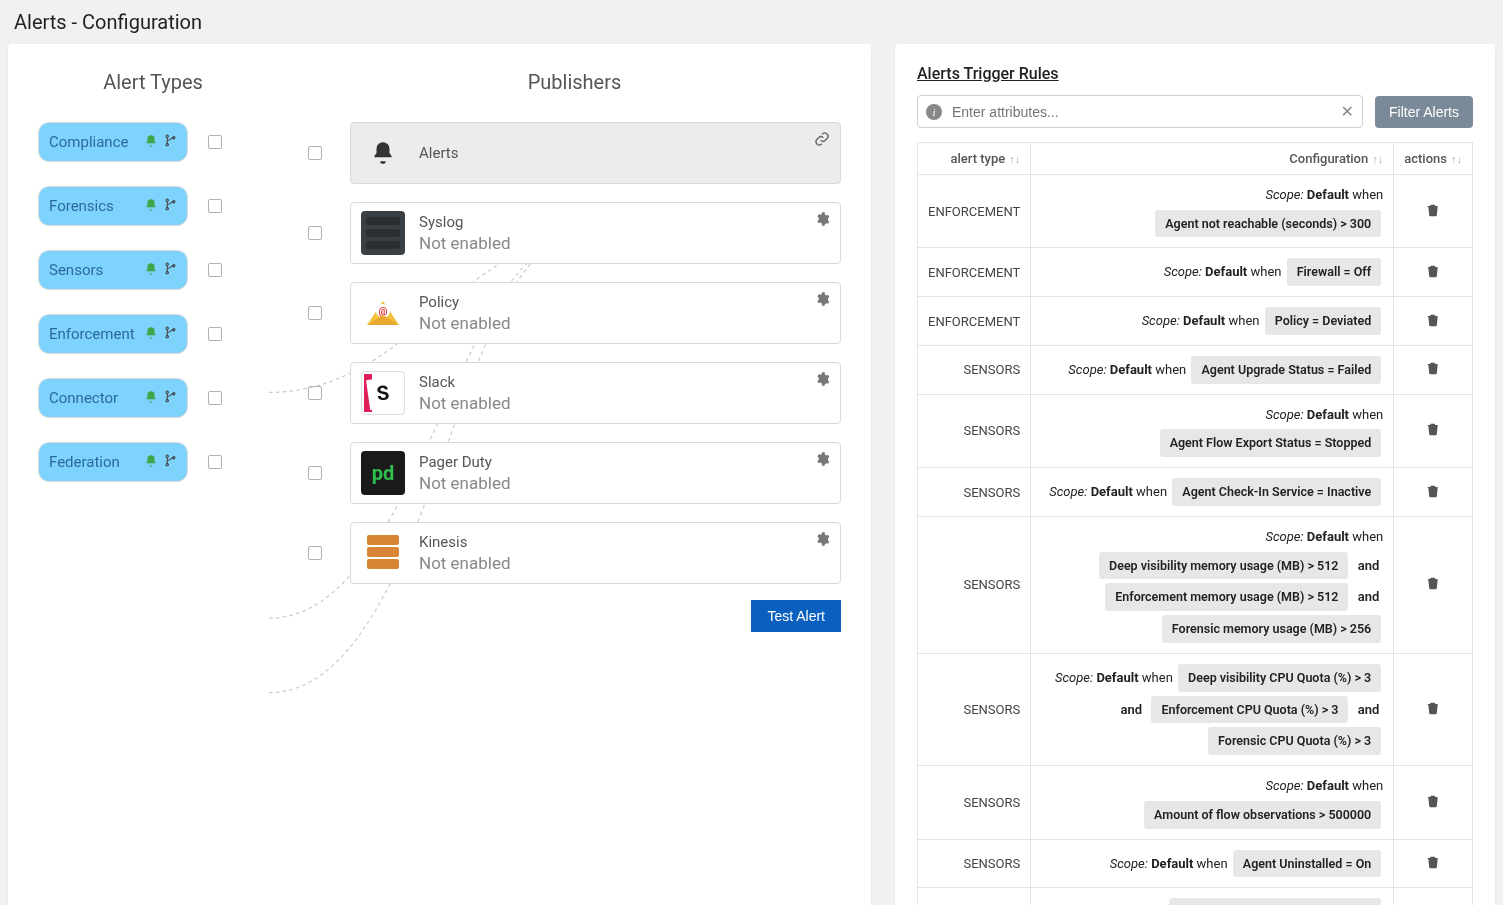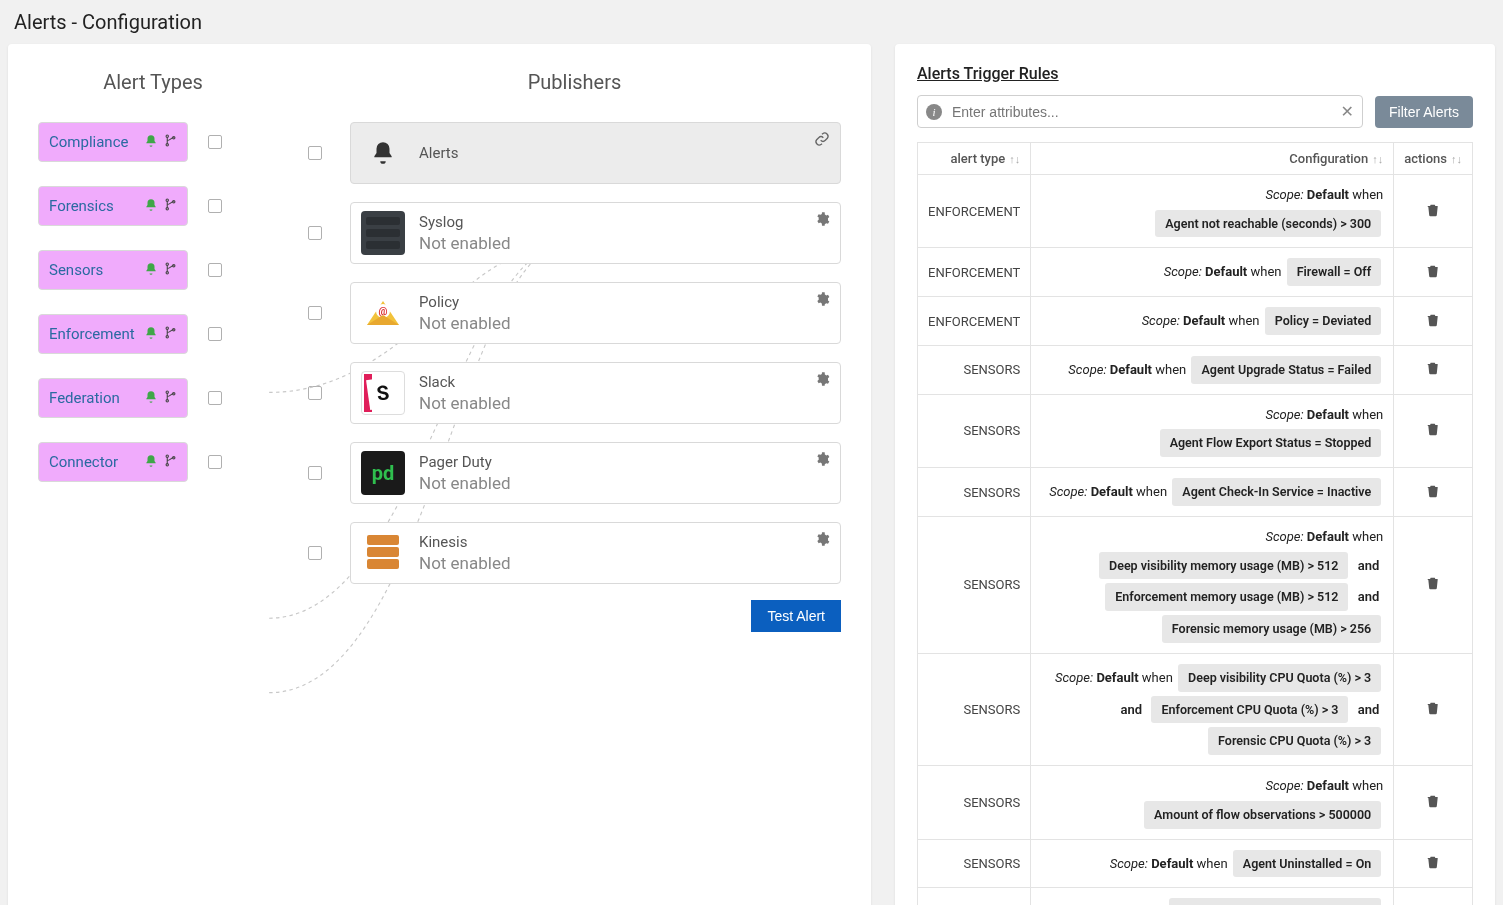--- a/index.html
+++ b/index.html
@@ -8,21 +8,21 @@
   .content { display:flex; gap:24px; padding:0 8px 20px 8px; }
   .panel { background:#fff; border-radius:4px; box-shadow:0 1px 3px rgba(0,0,0,.08); }
   .left-panel { flex:1; padding:26px 30px; position:relative; }
   .right-panel { flex:1; padding:20px 22px; max-width:600px }
   .columns { display:flex; gap:40px; }
   .col { flex:1; }
   .col-title { text-align:center; font-size:20px; color:#555; margin:0 0 28px 0; font-weight:400; }
   
   .alert-types { display:flex; flex-direction:column; gap:24px; }
   .at-row { display:flex; align-items:center; gap:20px; }
-  .at-card { flex:0 0 150px; border:1px solid #d9d9d9; border-radius:4px; padding:10px 10px; display:flex; align-items:center; justify-content:space-between; background:#f0abfc; cursor:pointer; }
+  .at-card { flex:0 0 150px; border:1px solid #d9d9d9; border-radius:11px; padding:10px 10px; display:flex; align-items:center; justify-content:space-between; background:#7dd3fc; cursor:pointer; }
   .at-name { color:#2b6aa1; font-size:15px; }
   .at-icons { display:flex; gap:6px; align-items:center; }
   .bell-green { color:#3fa648; }
   .branch-ic { color:#444; }
   .at-checkbox { width:14px;height:14px; border:1px solid #b0b0b0; border-radius:2px; background:#fff; cursor:pointer; }
   
   .pubs { display:flex; flex-direction:column; gap:18px; }
   .pub-row { display:flex; align-items:center; gap:28px; }
   .pub-card { flex:1; border:1px solid #d9d9d9; border-radius:4px; padding:8px 10px; display:flex; align-items:center; gap:14px; background:#fff; position:relative; min-height:52px; }
   .pub-card.sel { background:#ececec; }
@@ -153,38 +153,38 @@
                       <circle cx="6" cy="20" r="2.2"></circle>
                       <circle cx="18" cy="7" r="2.2"></circle>
                       <path d="M6 6v12M6 12c6 0 6-5 12-5"></path>
                     </svg></span>
                 </span>
               </div>
               <span class="at-checkbox"></span>
             </div>
             <div class="at-row">
               <div class="at-card">
+                <span class="at-name">Connector</span>
+                <span class="at-icons">
+                  <span class="bell-green"><svg width="14" height="14" viewBox="0 0 24 24" fill="currentColor">
+                      <path d="M12 2a6 6 0 0 0-6 6v4l-2 3v1h16v-1l-2-3V8a6 6 0 0 0-6-6zm0 20a2.5 2.5 0 0 0 2.5-2.5h-5A2.5 2.5 0 0 0 12 22z"></path>
+                    </svg></span>
+                  <span class="branch-ic"><svg width="13" height="13" viewBox="0 0 24 24" fill="none" stroke="currentColor" stroke-width="2">
+                      <circle cx="6" cy="4" r="2.2"></circle>
+                      <circle cx="6" cy="20" r="2.2"></circle>
+                      <circle cx="18" cy="7" r="2.2"></circle>
+                      <path d="M6 6v12M6 12c6 0 6-5 12-5"></path>
+                    </svg></span>
+                </span>
+              </div>
+              <span class="at-checkbox"></span>
+            </div>
+            <div class="at-row">
+              <div class="at-card">
                 <span class="at-name">Federation</span>
-                <span class="at-icons">
-                  <span class="bell-green"><svg width="14" height="14" viewBox="0 0 24 24" fill="currentColor">
-                      <path d="M12 2a6 6 0 0 0-6 6v4l-2 3v1h16v-1l-2-3V8a6 6 0 0 0-6-6zm0 20a2.5 2.5 0 0 0 2.5-2.5h-5A2.5 2.5 0 0 0 12 22z"></path>
-                    </svg></span>
-                  <span class="branch-ic"><svg width="13" height="13" viewBox="0 0 24 24" fill="none" stroke="currentColor" stroke-width="2">
-                      <circle cx="6" cy="4" r="2.2"></circle>
-                      <circle cx="6" cy="20" r="2.2"></circle>
-                      <circle cx="18" cy="7" r="2.2"></circle>
-                      <path d="M6 6v12M6 12c6 0 6-5 12-5"></path>
-                    </svg></span>
-                </span>
-              </div>
-              <span class="at-checkbox"></span>
-            </div>
-            <div class="at-row">
-              <div class="at-card">
-                <span class="at-name">Connector</span>
                 <span class="at-icons">
                   <span class="bell-green"><svg width="14" height="14" viewBox="0 0 24 24" fill="currentColor">
                       <path d="M12 2a6 6 0 0 0-6 6v4l-2 3v1h16v-1l-2-3V8a6 6 0 0 0-6-6zm0 20a2.5 2.5 0 0 0 2.5-2.5h-5A2.5 2.5 0 0 0 12 22z"></path>
                     </svg></span>
                   <span class="branch-ic"><svg width="13" height="13" viewBox="0 0 24 24" fill="none" stroke="currentColor" stroke-width="2">
                       <circle cx="6" cy="4" r="2.2"></circle>
                       <circle cx="6" cy="20" r="2.2"></circle>
                       <circle cx="18" cy="7" r="2.2"></circle>
                       <path d="M6 6v12M6 12c6 0 6-5 12-5"></path>
                     </svg></span>

